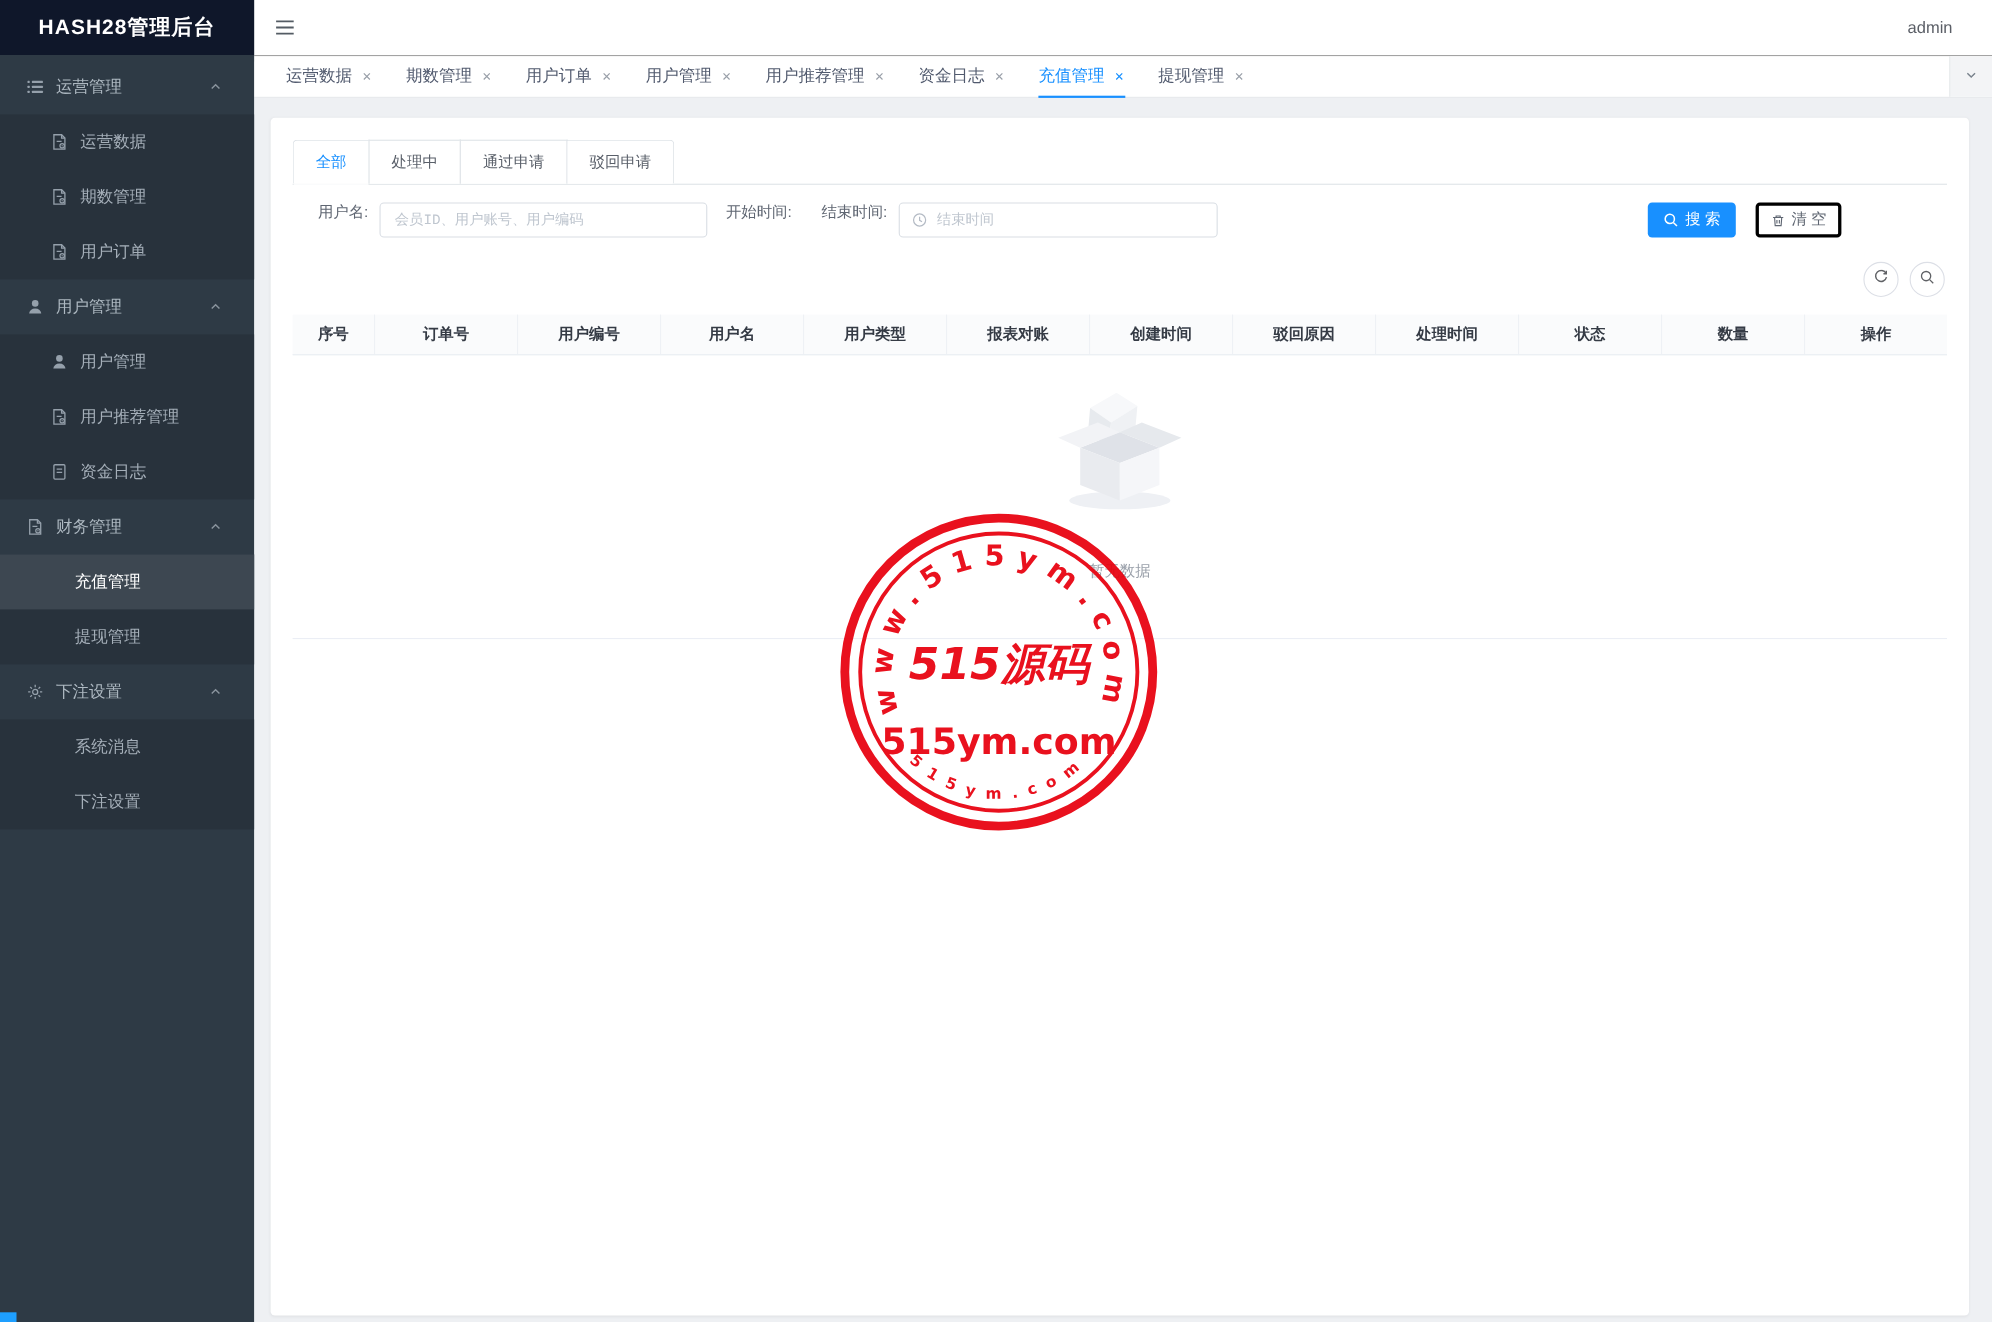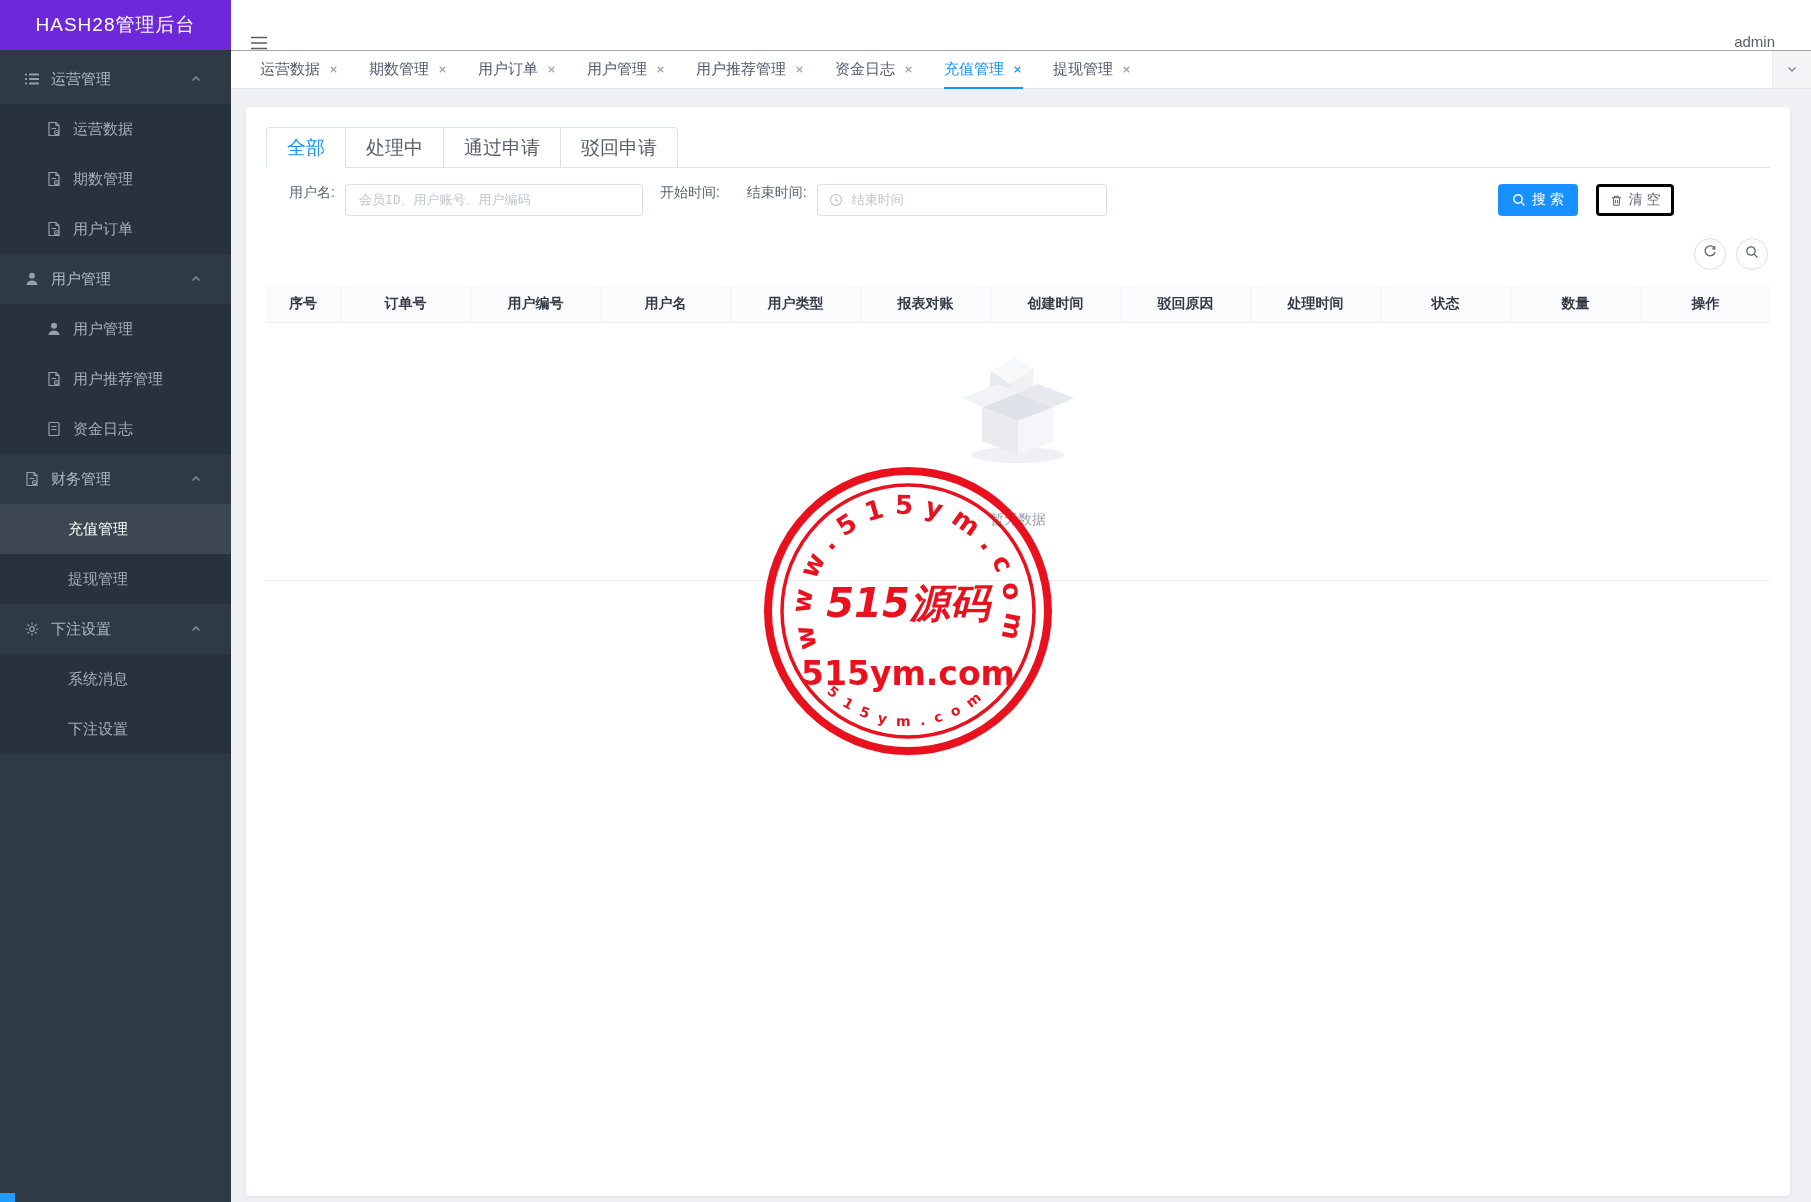--- a/index.html
+++ b/index.html
@@ -1,54 +1,54 @@
 <!DOCTYPE html>
 <html><head>
 <meta charset="utf-8">
 <style>
   html,body{margin:0;padding:0}
   body{width:1811px;height:1202px;position:relative;overflow:hidden;background:#eef0f3;
        font-family:"Liberation Sans","DejaVu Sans",sans-serif;}
   
   .sidebar{position:absolute;left:0;top:0;width:231px;height:1202px;background:#2e3a45;z-index:5}
-  .logo{height:50px;background:#6d28d9;color:#fff;font-weight:normal;font-size:19px;
+  .logo{height:50px;background:#0f172a;color:#fff;font-weight:bold;font-size:19px;
         display:flex;align-items:center;justify-content:center;letter-spacing:1px}
   .menu{padding-top:4px}
   .menu-item{height:50px;display:flex;align-items:center;color:#aeb9c2;font-size:15px;cursor:pointer}
   .menu-item .icon{display:inline-flex;width:16px;height:16px;align-items:center;justify-content:center;
                    margin-right:11px;color:#95a0ab;flex:none}
   .menu-item.group{padding:0 18px 0 24px}
   .menu-item.group .chev{margin-left:auto;color:#8a949e;width:12px;height:12px;display:inline-flex}
   .submenu{background:#28323c}
   .menu-item.sub{padding-left:46px;color:#a5afb9}
   .menu-item.sub.noicon{padding-left:68px}
   .menu-item.sub.active{background:#3d4751;color:#fff}
   .corner{position:absolute;left:0;bottom:0;width:15px;height:9px;background:#1e9fff}
   
   .topbar{position:absolute;left:231px;top:0;right:0;height:50px;background:#fff;
-          border-bottom:6px solid #a3a3a3;display:flex;align-items:flex-end;z-index:4}
+          border-bottom:6px solid #a3a3a3;display:flex;align-items:center;z-index:4}
   .hamburger{margin-left:19px;color:#545c64;display:inline-flex;cursor:pointer}
   .admin{margin-left:auto;padding-right:36px;color:#5a5e66;font-size:15px;cursor:pointer}
   .tabstrip{position:absolute;left:231px;top:51px;right:0;height:37px;background:#fff;
             border-bottom:1px solid #e6e8eb;display:flex;align-items:center;padding-left:14px;z-index:4}
   .wtab{display:flex;align-items:center;gap:8px;height:100%;margin:0 15px;font-size:15px;
         color:#515a6e;cursor:pointer;position:relative;white-space:nowrap}
   .wtab .close{color:#9aa0a9;display:inline-flex;width:11px;height:11px}
   .wtab.active{color:#1890ff}
   .wtab.active .close{color:#1890ff}
   .wtab.active::after{content:"";position:absolute;left:0;right:0;bottom:-1px;height:2px;background:#1890ff}
   .strip-chev{position:absolute;right:0;top:0;width:38px;height:37px;background:#f3f4f6;
               display:flex;align-items:center;justify-content:center;color:#79828c;
               border-left:1px solid #e8eaec;cursor:pointer}
   
   .card{position:absolute;left:246px;top:107px;width:1544px;height:1089px;background:#fff;
         border-radius:4px;box-shadow:0 1px 3px rgba(0,0,0,.06);padding:20px;box-sizing:border-box;z-index:3}
   
   .ftabs{display:flex;border-bottom:1px solid #dfe4e8;height:40px}
-  .ftab{padding:0 20px;display:flex;align-items:center;font-size:19px;color:#595f69;
+  .ftab{padding:0 20px;display:flex;align-items:center;font-size:14px;color:#595f69;
         border:1px solid #dfe4e8;border-bottom:none;margin-right:-1px;background:#fff;
         cursor:pointer;position:relative}
   .ftab:first-child{border-top-left-radius:4px}
   .ftab:last-child{border-top-right-radius:4px}
   .ftab.active{color:#1890ff}
   .ftab.active::after{content:"";position:absolute;left:0;right:0;bottom:-1px;height:1px;background:#fff}
   
   .form-row{display:flex;align-items:flex-start;margin-top:16px;height:32px}
   .f-label{font-size:14px;color:#5f6672;margin-right:10px;white-space:nowrap}
   .inp{border:1px solid #d9dee4;border-radius:4px;height:32px;display:flex;align-items:center;gap:7px;

